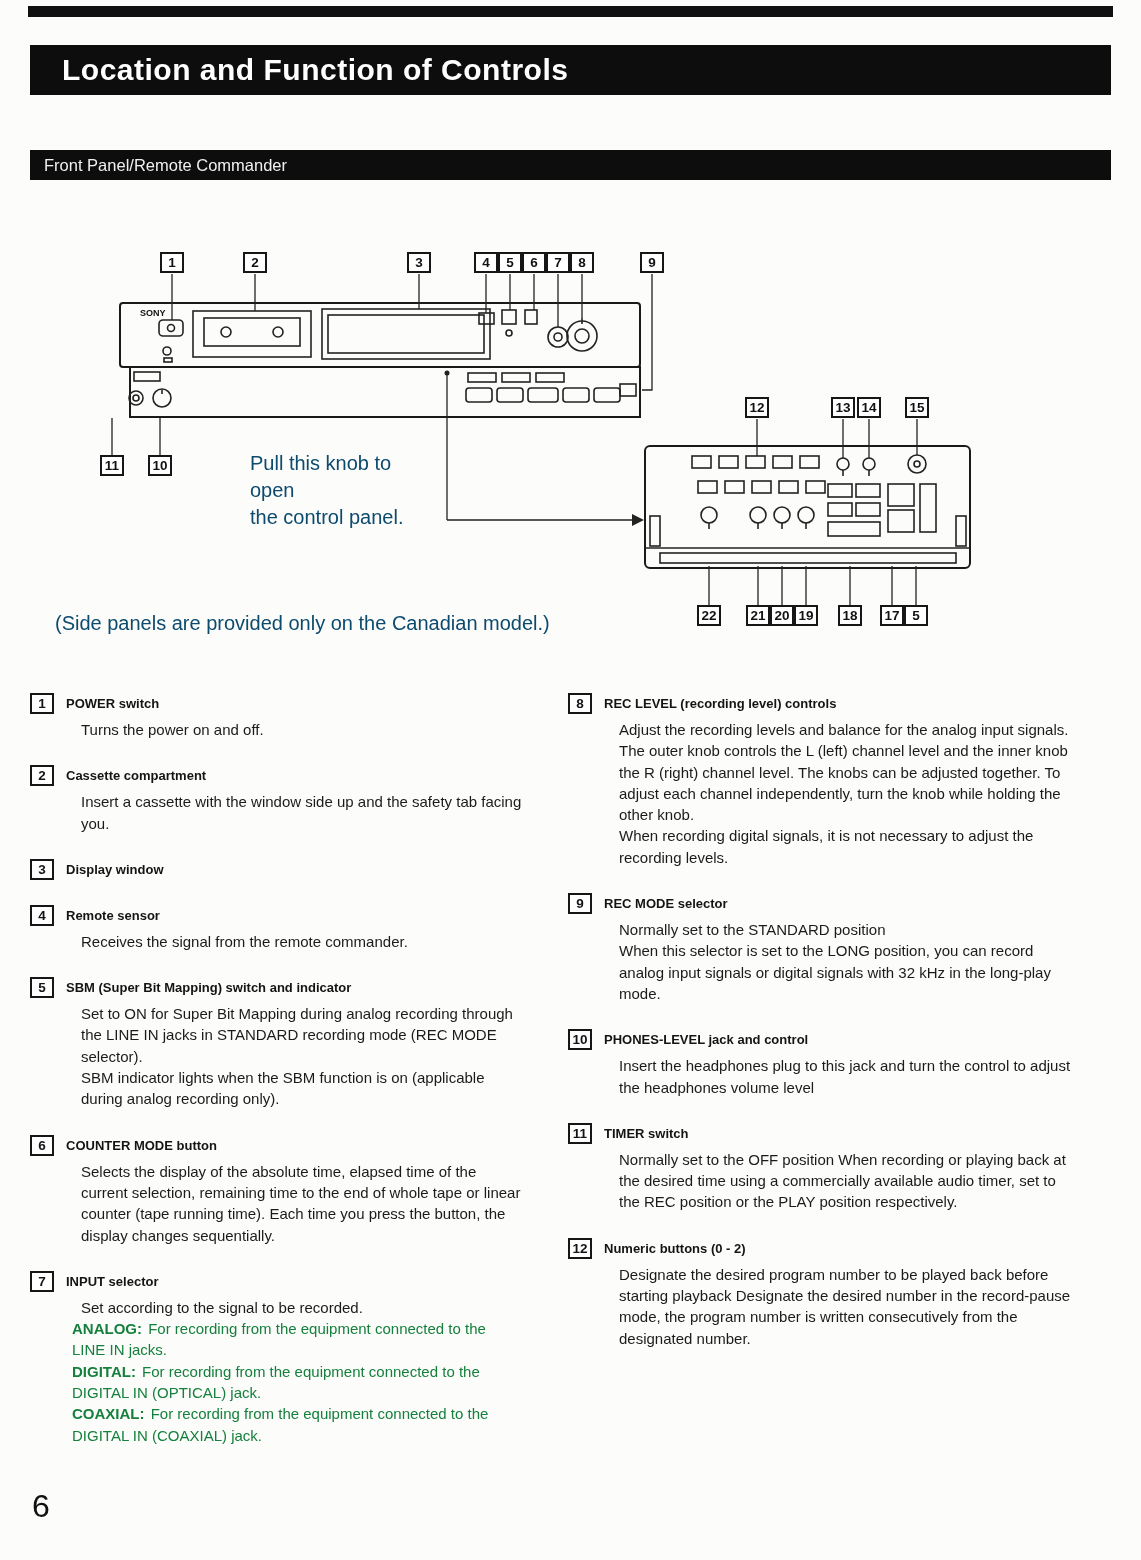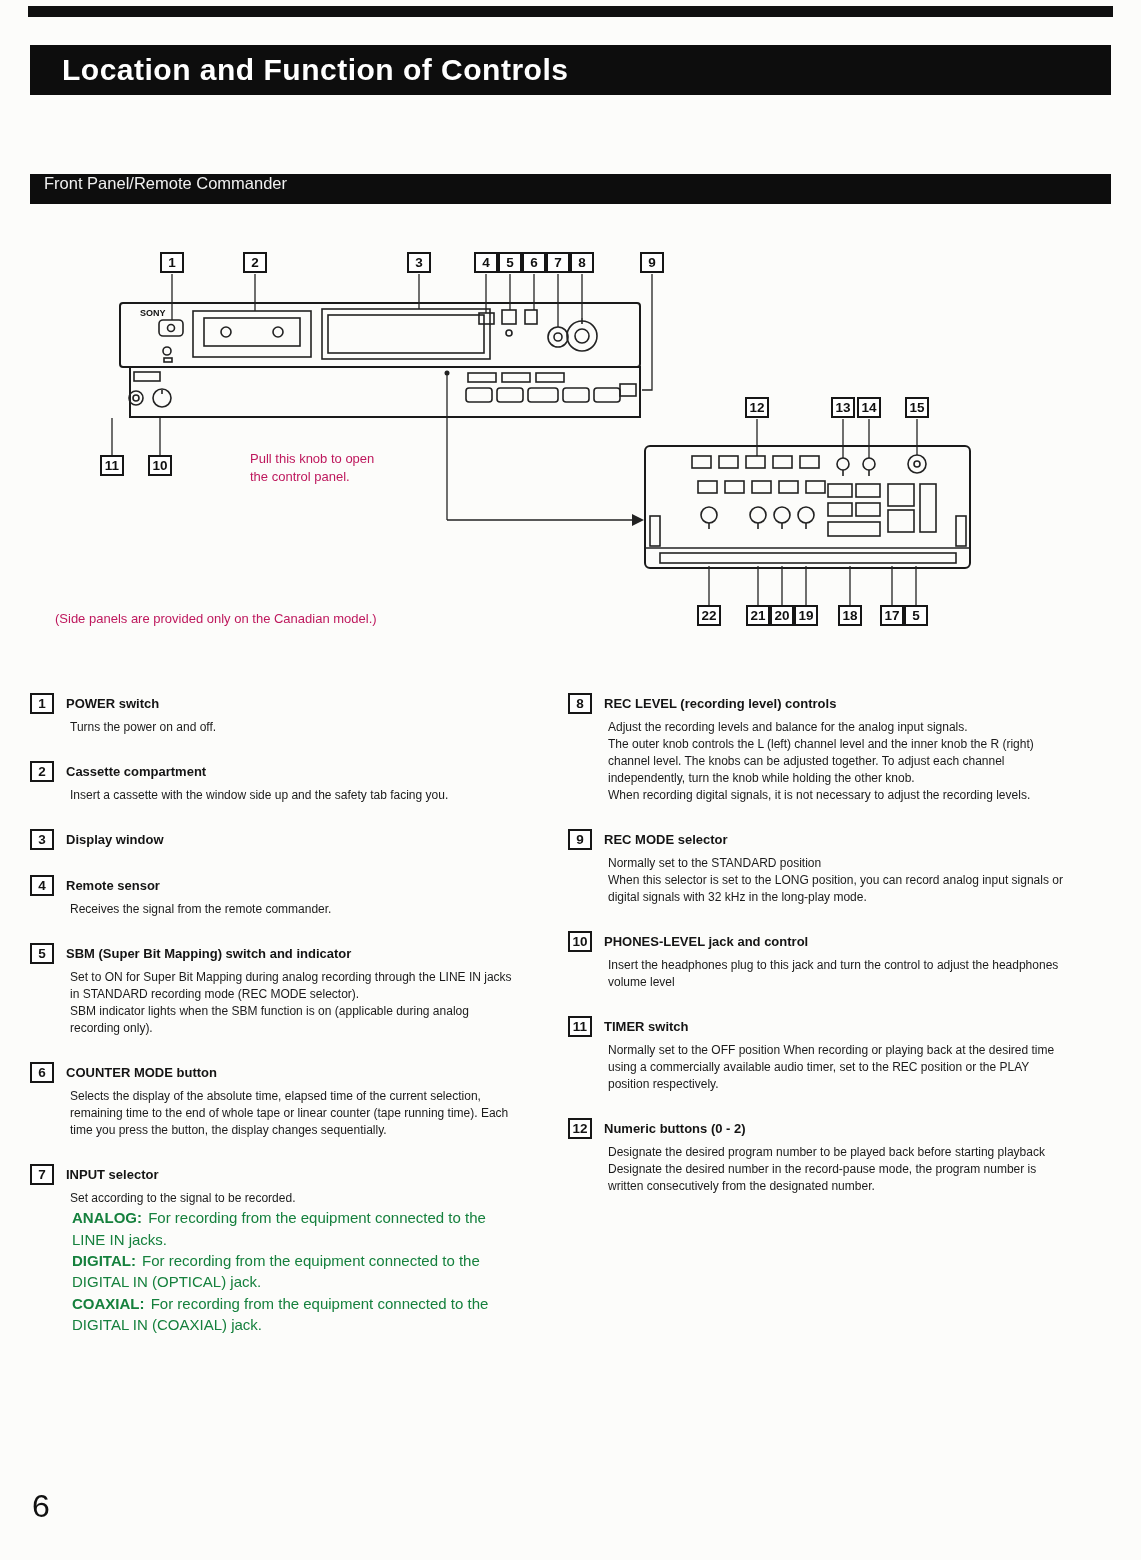--- a/index.html
+++ b/index.html
@@ -9,45 +9,45 @@
     font-family:"Liberation Sans","DejaVu Sans",sans-serif;
     overflow:hidden;
   }
   .top-strip{position:absolute;top:6px;left:28px;right:28px;height:11px;background:#101010;}
   .title-bar{
     position:absolute;top:45px;left:30px;right:30px;height:50px;background:#0d0d0d;
     color:#fff;display:flex;align-items:center;padding-left:20px;box-sizing:border-box;
   }
   .title-bar .t{font-size:30px;font-weight:bold;letter-spacing:0.5px;margin-left:12px;}
   .section-bar{
-    position:absolute;top:174px;left:30px;right:30px;height:30px;background:#0d0d0d;
-    color:#f0f0f0;display:flex;padding-left:14px;box-sizing:border-box;
+    position:absolute;top:150px;left:30px;right:30px;height:30px;background:#0d0d0d;
+    color:#f0f0f0;display:flex;align-items:center;padding-left:14px;box-sizing:border-box;
   }
   .section-bar .s{font-size:16.5px;}
   .diagram{position:absolute;top:210px;left:0;width:1141px;height:445px;}
   .diagram svg{position:absolute;left:30px;top:0;}
   .co{
     position:absolute;width:24px;height:21px;box-sizing:border-box;border:2px solid #161616;
     background:#fff;display:flex;align-items:center;justify-content:center;
     font-size:13.5px;font-weight:bold;color:#111;
   }
-  .note{position:absolute;font-size:13px;line-height:1.35;white-space:pre-line;color:#be185d;}
+  .note{position:absolute;font-size:20px;line-height:1.35;white-space:pre-line;color:#0c4a6e;}
   .content{position:absolute;top:693px;left:30px;display:flex;gap:46px;}
   .col-left{width:492px;}
   .col-right{width:505px;}
   .item{margin-bottom:25px;}
   .item-head{display:flex;align-items:center;gap:12px;margin-bottom:5px;}
   .num-box{
     min-width:24px;height:21px;box-sizing:border-box;border:2px solid #161616;
     display:inline-flex;align-items:center;justify-content:center;
     font-size:13.5px;font-weight:bold;padding:0 2px;background:#fff;flex:0 0 auto;
   }
   .item-title{font-size:13px;font-weight:bold;}
   .item-body{
-    margin-left:40px;font-size:12px;line-height:1.42;white-space:pre-line;color:#1b1b1b;
+    margin-left:51px;font-size:15px;line-height:1.42;white-space:pre-line;color:#1b1b1b;
   }
   .option{margin-left:42px;font-size:15px;line-height:1.42;color:#15803d;}
   .option b{font-weight:bold;}
   .option .opt-text{padding-left:2px;}
   .page-number{position:absolute;left:32px;top:1488px;font-size:32px;color:#111;}
   svg .ln{stroke:#222;stroke-width:1.3;fill:none;}
   svg .sh{stroke:#222;stroke-width:1.6;fill:none;}
   svg .sh2{stroke:#1a1a1a;stroke-width:2;fill:none;}
 </style>
 </head>

